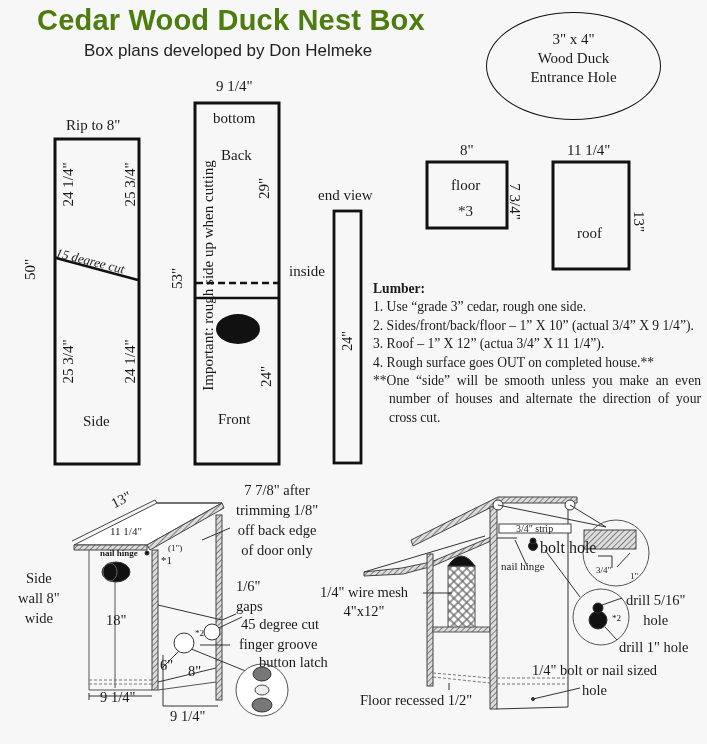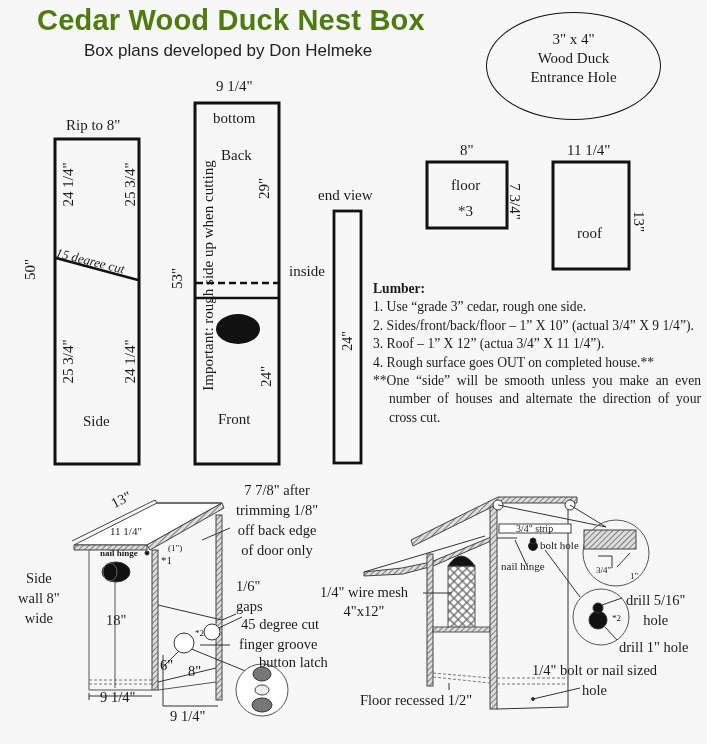--- a/index.html
+++ b/index.html
@@ -221,21 +221,21 @@
 </div>
 <div class="abs dlbl" style="left:241px;top:615px;">45 degree cut</div>
 <div class="abs dlbl" style="left:239px;top:635px;">finger groove</div>
 <div class="abs dlbl" style="left:259px;top:653px;">button latch</div>
 <div class="abs dlbl" style="left:160px;top:656px;">6"</div>
 <div class="abs dlbl" style="left:188px;top:662px;">8"</div>
 <div class="abs dlbl" style="left:100px;top:688px;">9 1/4"</div>
 <div class="abs dlbl" style="left:170px;top:707px;">9 1/4"</div>
 
 <div class="abs" style="left:516px;top:523px;font-size:10px;">3/4"  strip</div>
-<div class="abs" style="left:540px;top:539px;font-size:11px;">bolt hole</div>
+<div class="abs" style="left:540px;top:539px;font-size:16px;">bolt hole</div>
 <div class="abs" style="left:501px;top:560px;font-size:11px;">nail hinge</div>
 <div class="abs dlbl" style="left:320px;top:583px;text-align:center;line-height:19px;">
   <div>1/4" wire mesh</div>
   <div>4"x12"</div>
 </div>
 <div class="abs" style="left:596px;top:565px;font-size:9px;">3/4"</div>
 <div class="abs" style="left:630px;top:571px;font-size:9px;">1"</div>
 <div class="abs dlbl" style="left:626px;top:590px;text-align:center;line-height:20px;">
   <div>drill 5/16"</div>
   <div>hole</div>

